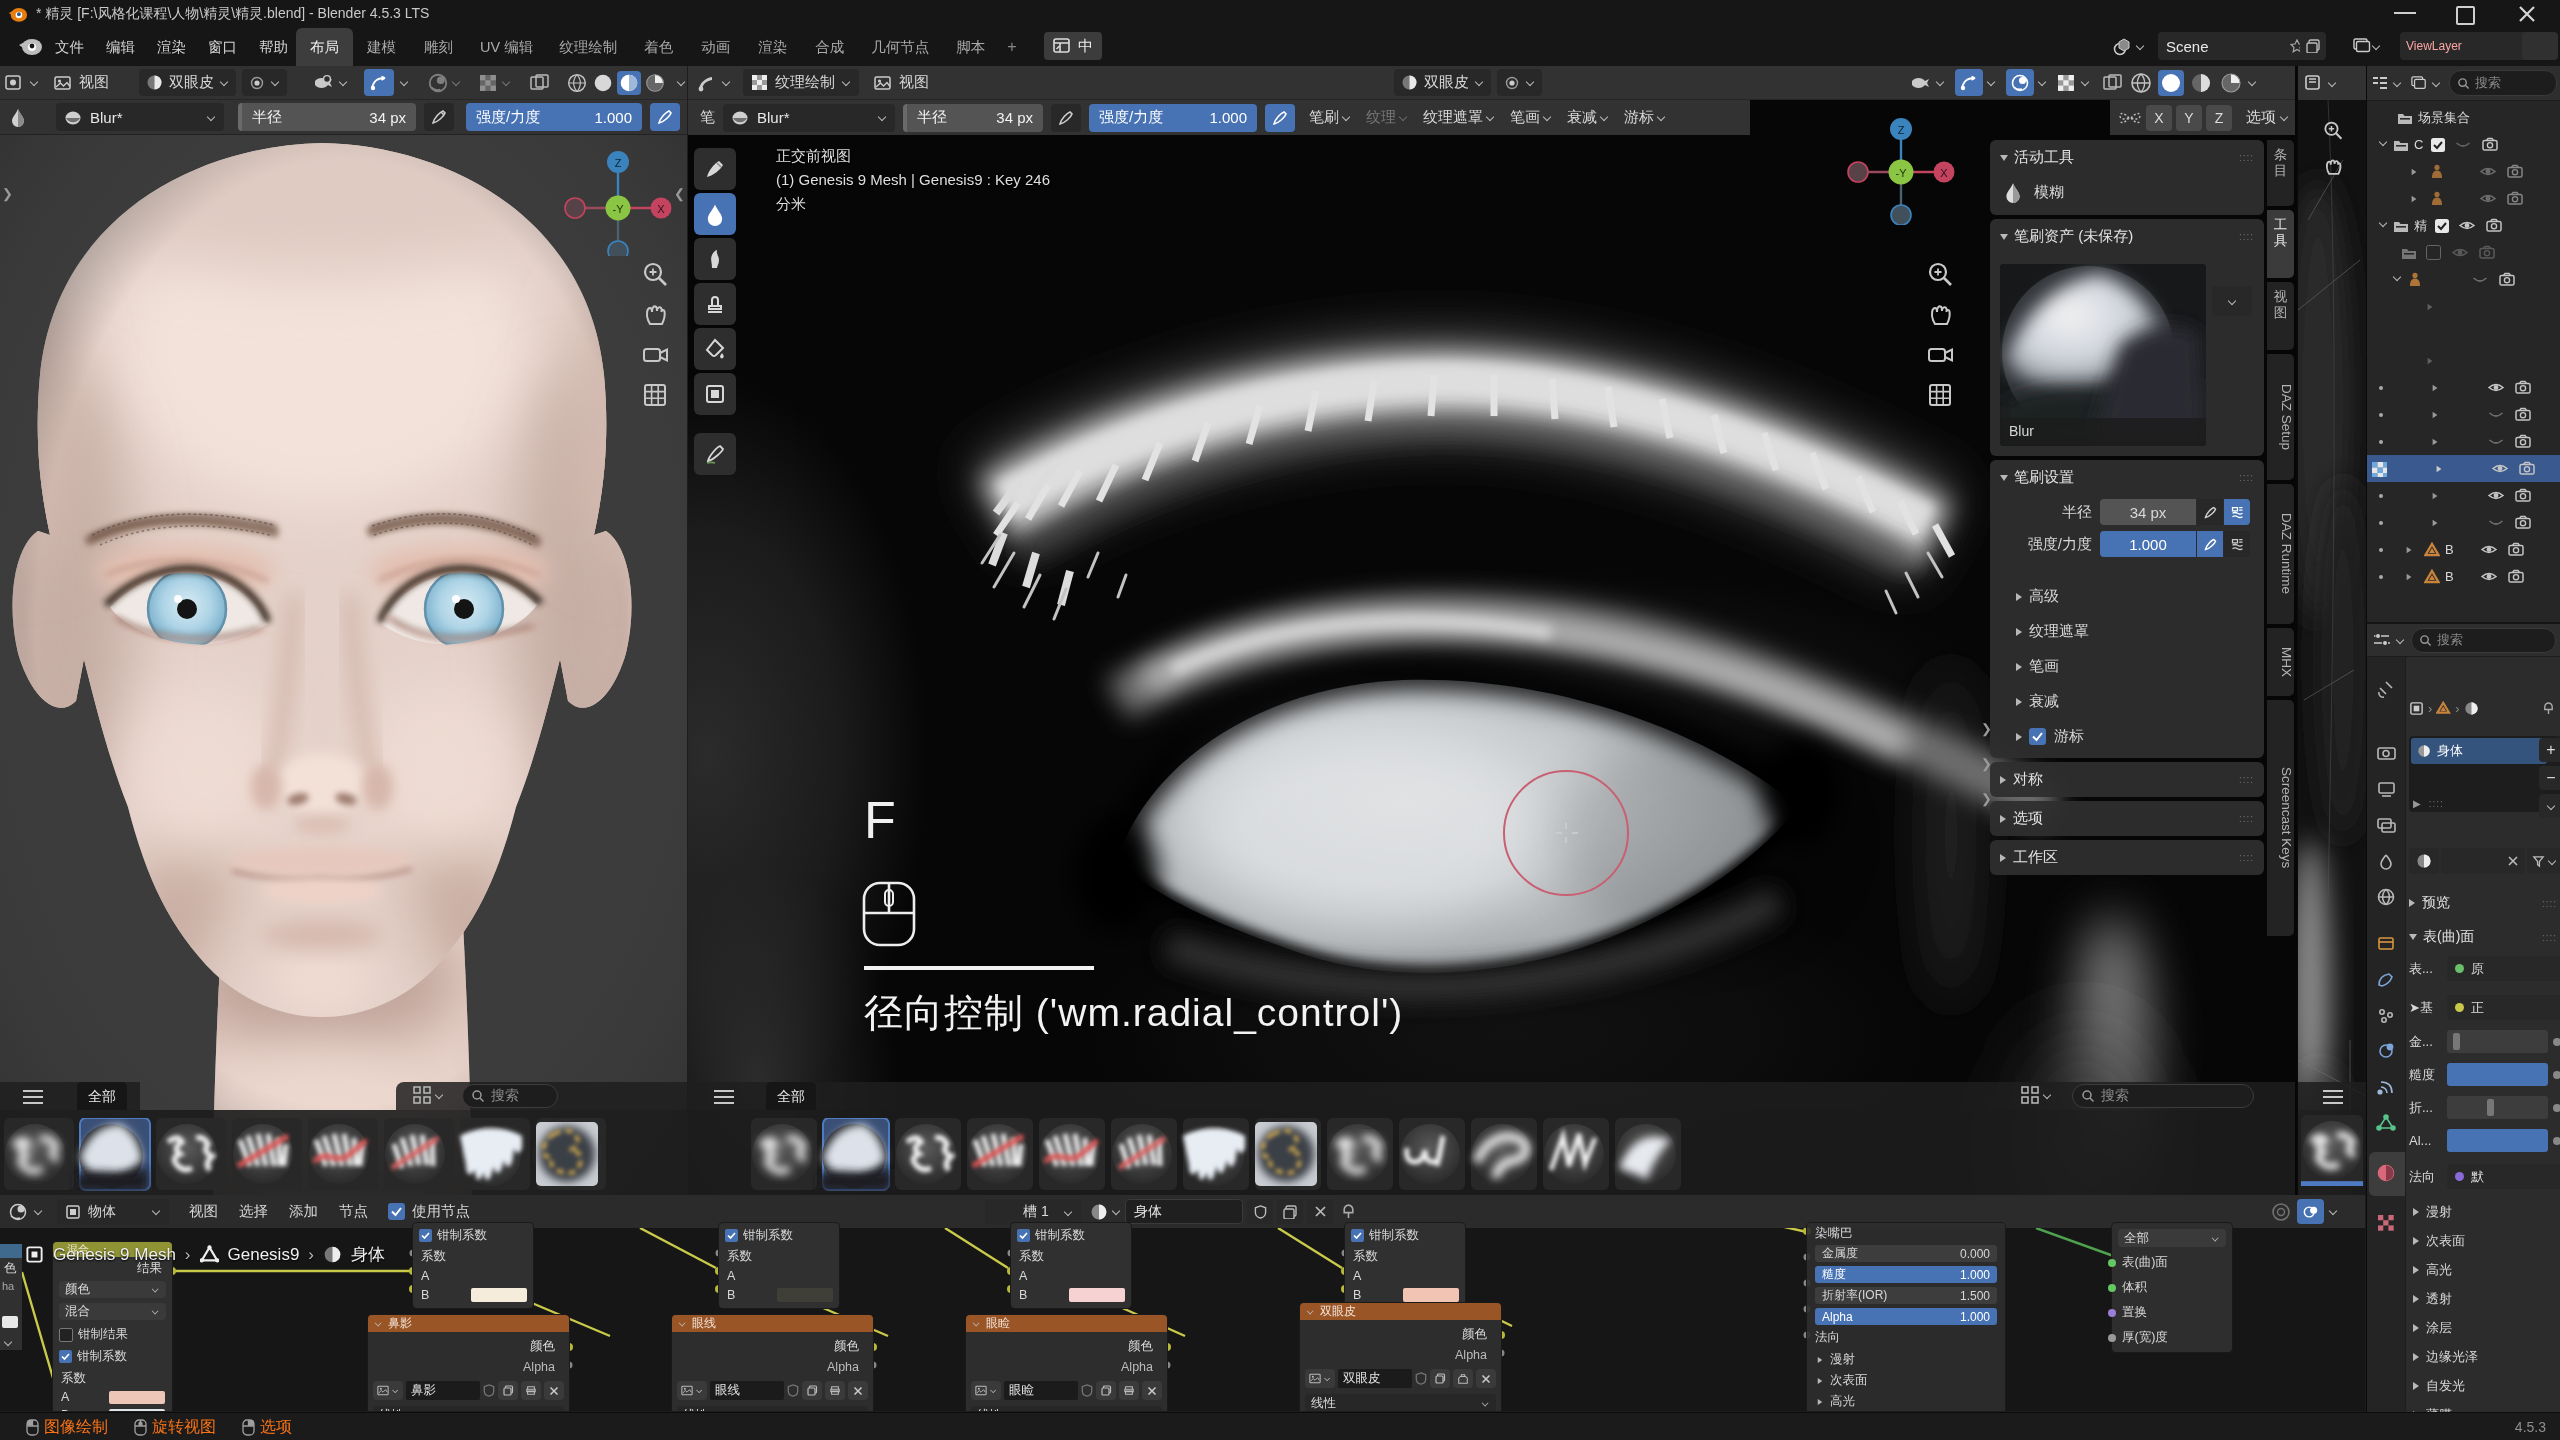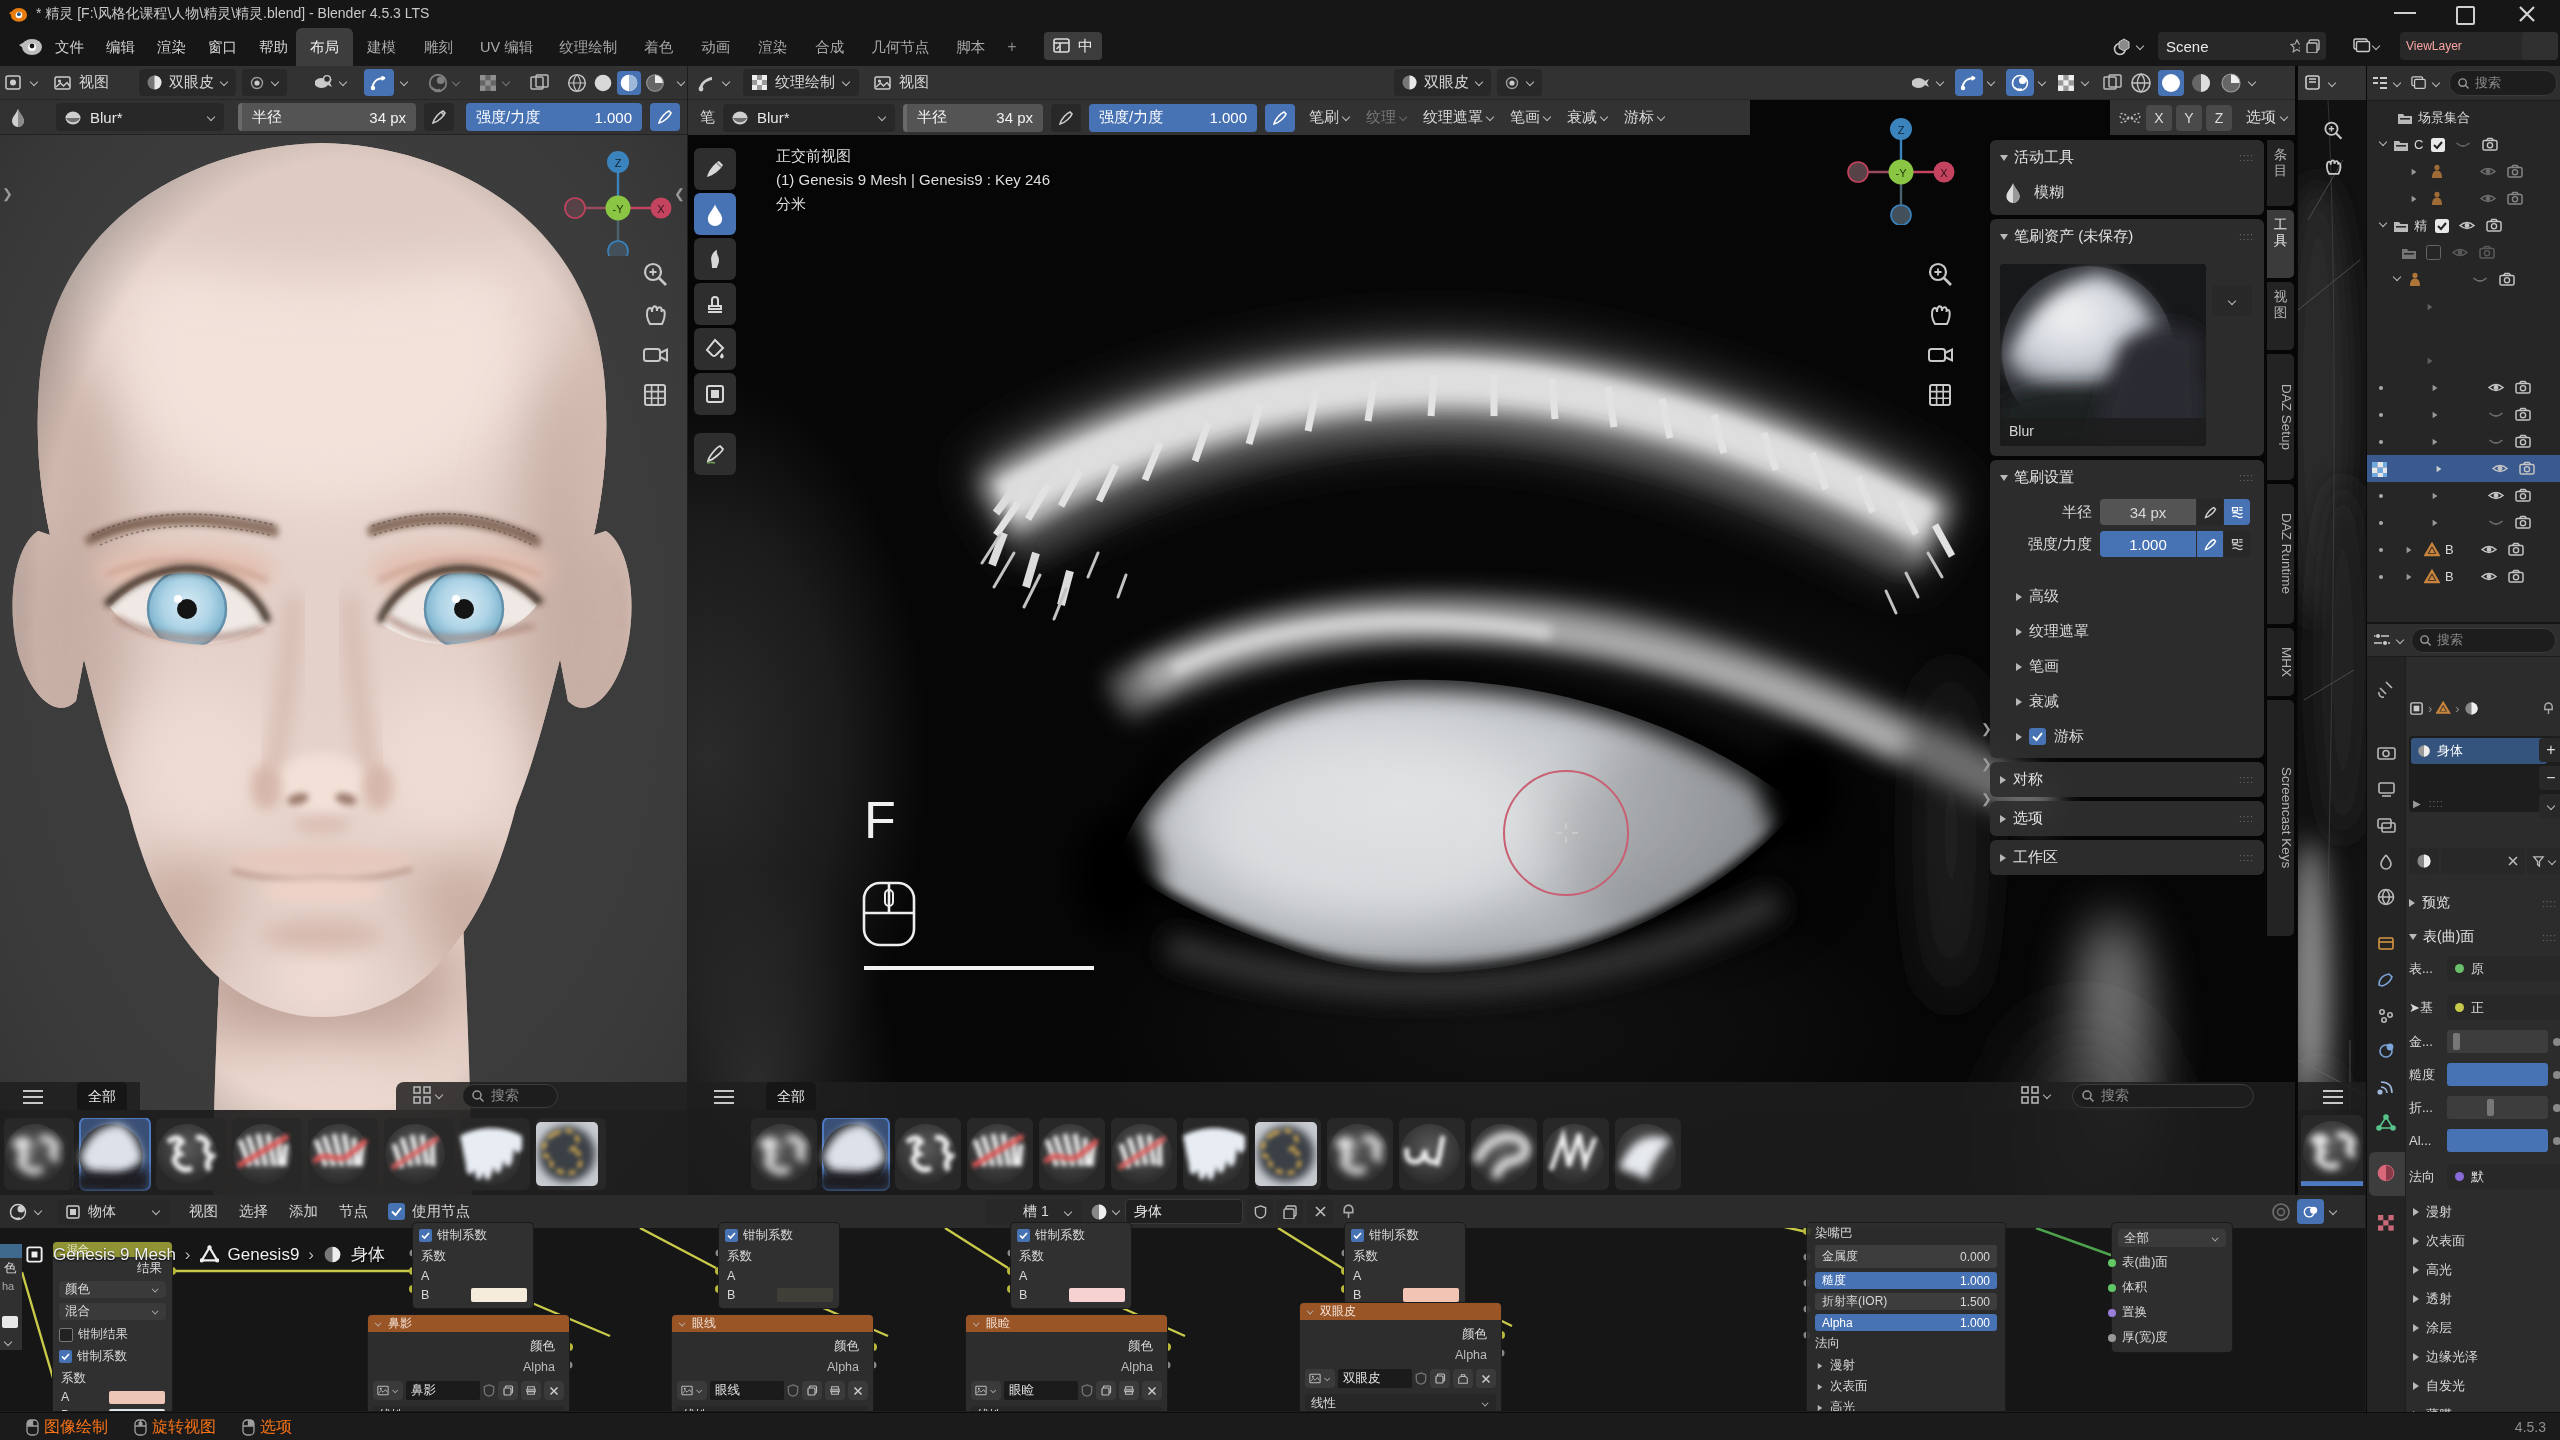--- a/index.html
+++ b/index.html
@@ -550,20 +550,21 @@
     正交前视图<br>(1) Genesis 9 Mesh | Genesis9 : Key 246<br>分米
   </div>
 
   <div class="abs" style="left:176px;top:724px;color:#f0f0f0;font-size:52px;">F</div>
   <svg class="abs" style="left:174px;top:815px" width="54" height="66" viewBox="0 0 54 66">
     <rect x="2" y="2" width="50" height="62" rx="16" fill="none" stroke="#ededed" stroke-width="2.6"></rect>
     <path d="M27 2 v30 M2 32 h50" stroke="#ededed" stroke-width="2.6" fill="none"></path>
     <rect x="23" y="9" width="8" height="16" rx="4" fill="none" stroke="#ededed" stroke-width="2"></rect>
   </svg>
   <div class="abs" style="left:176px;top:900px;width:230px;height:3.5px;background:#f2f2f2;"></div>
+  <div class="abs" style="left:176px;top:920px;color:#f2f2f2;font-size:39px;letter-spacing:1px;">径向控制 ('wm.radial_control')</div>
 
   <div class="abs" style="left:6px;top:82px;width:44px;">
     <div style="width:42px;height:42px;border-radius:6px;background:#2e2e2e;margin-bottom:3px;display:flex;align-items:center;justify-content:center;">
       <svg width="24" height="24" viewBox="0 0 24 24">
             <path d="M4 20 C5 14 12 6 16 4 L20 8 C18 12 10 19 4 20 Z" fill="#d8d8d8"></path>
             <path d="M14 6 l4 4" stroke="#888" stroke-width="1.5"></path>
           </svg>
         </div>
     <div style="width:42px;height:42px;border-radius:6px;background:#4772b3;margin-bottom:3px;display:flex;align-items:center;justify-content:center;">
       <svg width="22" height="24" viewBox="0 0 16 20">
@@ -1929,21 +1930,21 @@
           </div>
     </div>
     <div class="btn row" style="height:18px;margin:6px 5px 4px;padding:0 6px;background:#272727;">
           <span style="flex:1">线性</span>
           <span class="chev" style="transform:scale(.8)"></span>
         </div>
   </div>
 
   <div class="abs" style="left:1807px;top:28px;width:198px;background:#2e2e2ee6;border-radius:4px;box-shadow:0 0 0 1px #1a1a1a;">
     <div class="row" style="padding:2px 0 0 8px;color:#ddd;">染嘴巴</div>
-    <div class="row" style="height:23px;margin:3px 8px 0;background:#3d3d3d;border-radius:3px;padding:0 7px;font-size:12px;">
+    <div class="row" style="height:17px;margin:3px 8px 0;background:#3d3d3d;border-radius:3px;padding:0 7px;font-size:12px;">
           <span style="flex:1">金属度</span>
           <span>0.000</span>
         </div>
     <div class="row" style="height:17px;margin:4px 8px 0;background:#4772b3;border-radius:3px;padding:0 7px;color:#fff;font-size:12px;">
           <span style="flex:1">糙度</span>
           <span>1.000</span>
         </div>
     <div class="row" style="height:17px;margin:4px 8px 0;background:#3d3d3d;border-radius:3px;padding:0 7px;font-size:12px;">
           <span style="flex:1">折射率(IOR)</span>
           <span>1.500</span>

